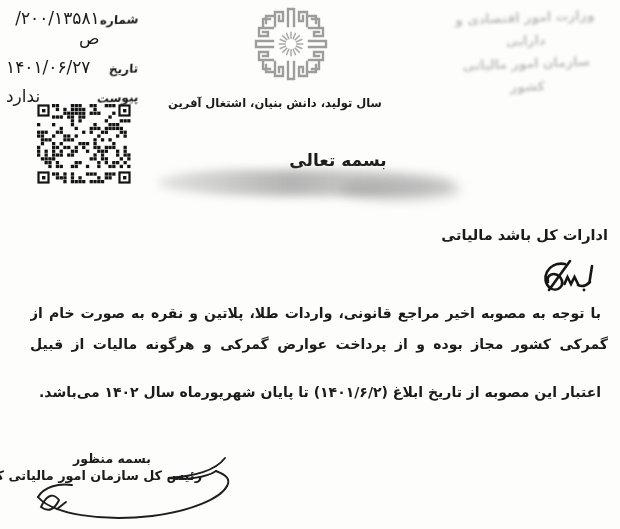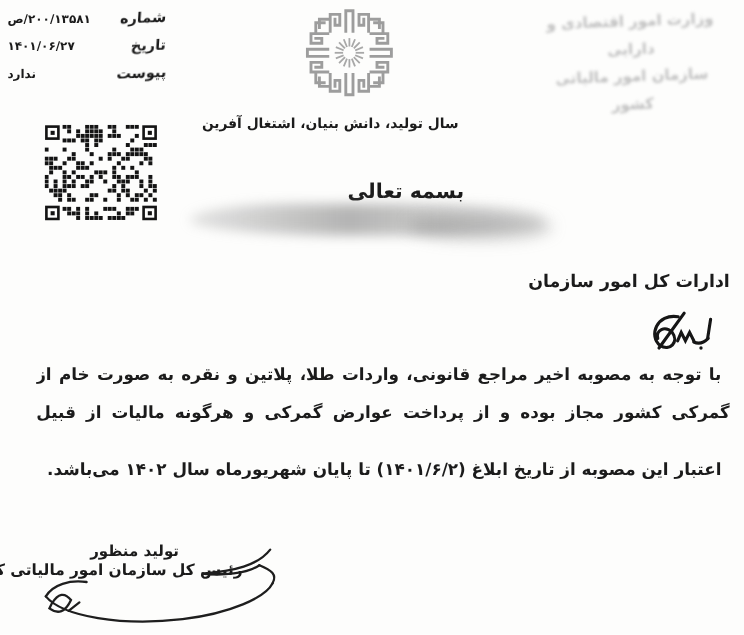--- a/index.html
+++ b/index.html
@@ -5,21 +5,21 @@
   html,body{margin:0;padding:0;background:#ffffff;}
   .page{
     position:relative;width:620px;height:529px;overflow:hidden;
     background:#fdfdfc;color:#1b1b1b;
     font-family:"DejaVu Sans",sans-serif;direction:rtl;
   }
   
   .meta{position:absolute;left:6px;top:8px;width:132px;direction:rtl;}
   .meta-row{display:flex;justify-content:space-between;align-items:baseline;margin-bottom:9px;}
   .meta-label{font-size:12px;font-weight:700;transform:skewX(-6deg) rotate(-2deg);filter:blur(.2px);}
-  .meta-value{font-size:10px;font-weight:700;letter-spacing:.3px;}
+  .meta-value{font-size:17px;font-weight:400;letter-spacing:.3px;}
   
   .letterhead{
     position:absolute;right:4px;top:6px;width:180px;text-align:center;
     color:#bfbfbf;font-weight:700;font-size:12.5px;line-height:23px;
     filter:blur(1.4px);transform:rotate(-2deg);user-select:none;
   }
   
   .emblem{position:absolute;left:247px;top:2px;width:88px;height:84px;opacity:.85;}
   
   .qr{position:absolute;left:37px;top:104px;width:94px;height:80px;}
@@ -320,42 +320,42 @@
       </g>
     </svg>
   </div>
 
   <div class="slogan">سال تولید، دانش بنیان، اشتغال آفرین</div>
   <div class="bismillah">بسمه تعالی</div>
 
   <div class="smudge"></div>
   <div class="smudge2"></div>
 
-  <div class="recipient">ادارات کل امور سازمان</div>
+  <div class="recipient">ادارات کل باشد مالیاتی</div>
 
   <div class="salutation">
     <span class="sr-only">باسلام</span>
     <svg viewBox="0 0 58 40" width="58" height="40" fill="none" stroke="#161616" stroke-width="2.6" stroke-linecap="round">
       <path d="M55 9 l-2.5 16"></path>
       <path d="M53 25 q-6 6 -12 3"></path>
       <circle cx="47" cy="33" r="1.4" fill="#161616" stroke="none"></circle>
       <path d="M41 27 l-3.5 -7 l-3.5 7 l-3.5 -7 l-3 7"></path>
       <path d="M28 7 C10 4 3 23 13 31 C21 36 29 28 23 20 C17 14 9 18 11 25"></path>
       <path d="M33 4 L12 33"></path>
     </svg>
   </div>
 
   <div class="body">
     <div class="bodyline first">با توجه به مصوبه اخیر مراجع قانونی، واردات طلا، پلاتین و نقره به صورت خام از طریق مبادی رسمی</div>
     <div class="bodyline">گمرکی کشور مجاز بوده و از پرداخت عوارض گمرکی و هرگونه مالیات از قبیل مالیات عملکرد و</div>
     <div class="p2">اعتبار این مصوبه از تاریخ ابلاغ (۱۴۰۱/۶/۲) تا پایان شهریورماه سال ۱۴۰۲ می‌باشد.</div>
   </div>
 
   <div class="sig-text">
-    <div class="sig-name">تولید منظور</div>
+    <div class="sig-name">بسمه منظور</div>
     <div class="sig-title">رئیس کل سازمان امور مالیاتی کشور</div>
   </div>
   <div class="sig-flourish">
     <svg viewBox="0 0 232 84" width="232" height="84" fill="none" stroke="#1e1e1e" stroke-width="1.9" stroke-linecap="round">
       <path d="M215 13 C205 26 185 31 158 33 C175 35 196 33 206 26"></path>
       <path d="M206 26 C216 30 221 34 217 41"></path>
       <path d="M28 52 C42 69 92 77 142 71 C182 66 211 53 217 41"></path>
       <path d="M28 52 C34 42 48 38 62 40"></path>
       <path d="M33 58 q8 -13 16 -3 q-7 15 -18 7 z"></path>
       <path d="M47 64 l9 -7"></path>

